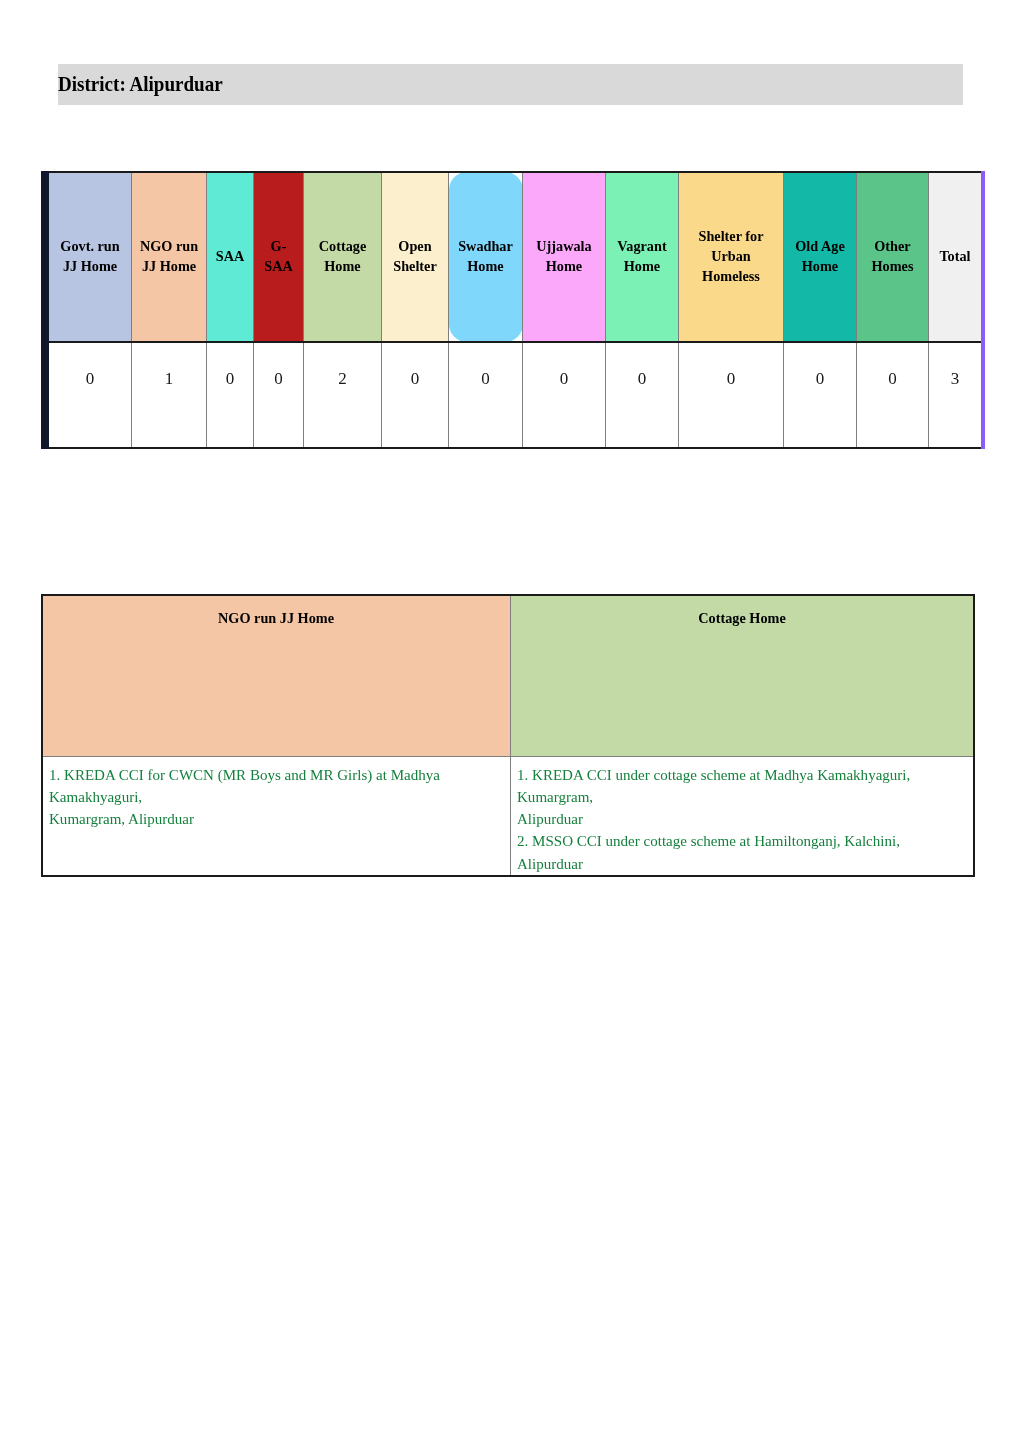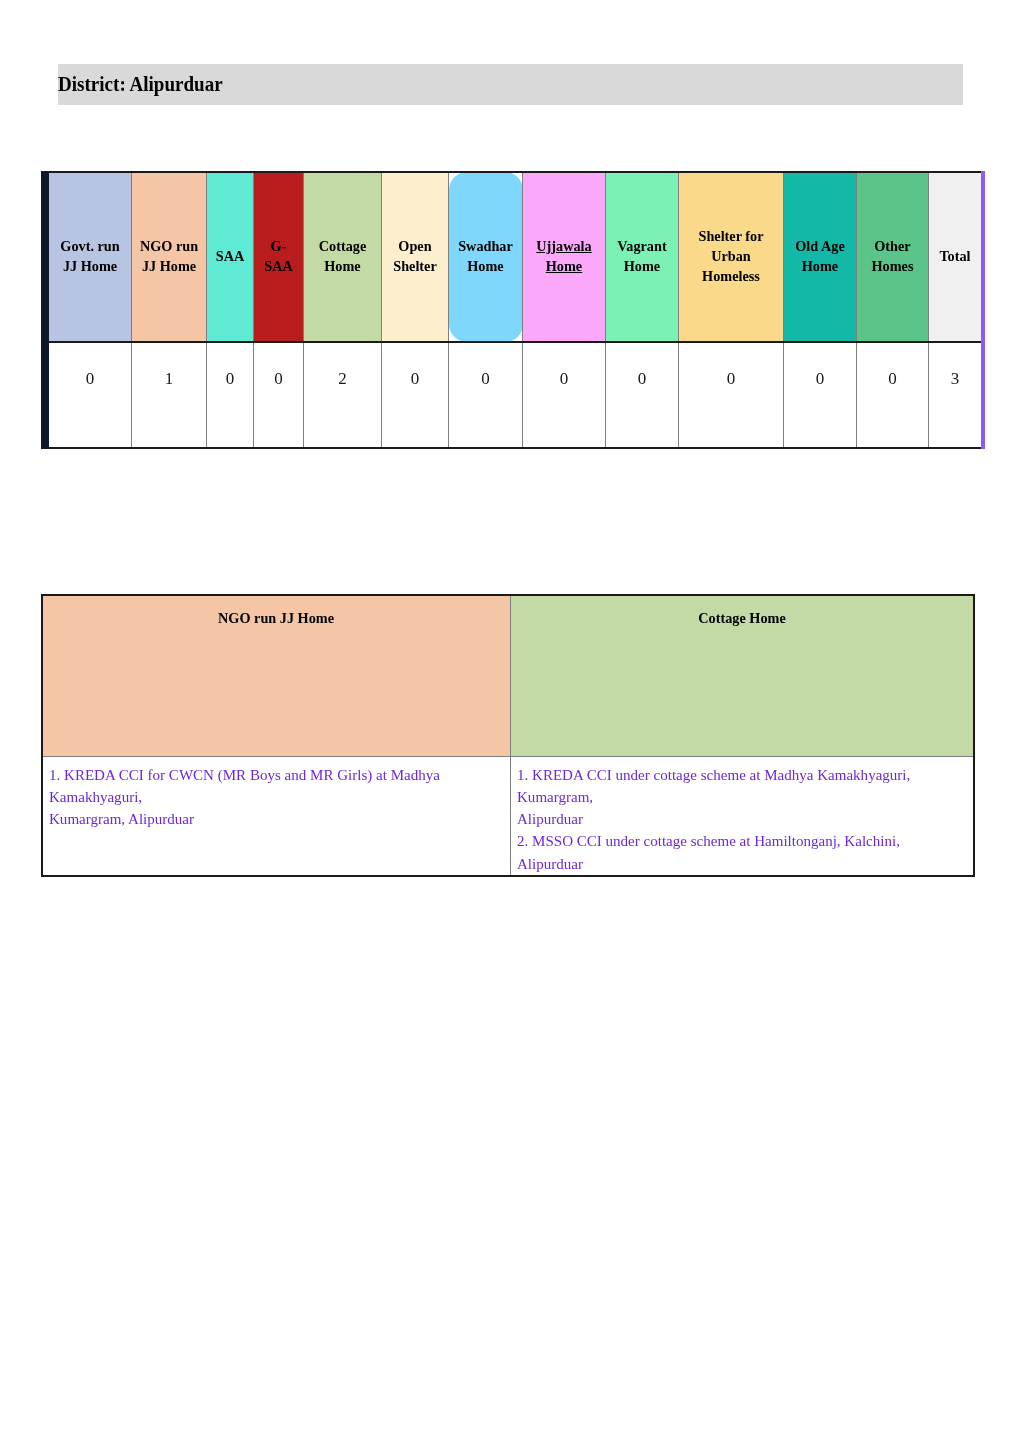--- a/index.html
+++ b/index.html
@@ -110,21 +110,21 @@
     color: #000000;
     padding-top: 14px;
     border-top: 2px solid #1a1a1a;
   }
   #details-table th .hlab { transform: scaleX(0.95); display: inline-block; }
   #details-table td {
     vertical-align: top;
     text-align: left;
     font-size: 15.5px;
     line-height: 1.44;
-    color: #6d28d9;
+    color: #15803d;
     padding: 7px 6px 0 6px;
     background: #ffffff;
     border-bottom: 2px solid #1a1a1a;
   }
   #details-table tr > :first-child { border-left: 2px solid #1a1a1a; }
   #details-table tr > :last-child  { border-right: 2px solid #1a1a1a; }
   #details-table td .line { display: block; transform: scaleX(0.97); transform-origin: left center; }
   #details-table th.col-ngo { width: 467px; }
 </style>
 </head>
@@ -151,21 +151,21 @@
         </th>
         <th style="background: rgb(195, 218, 167); width: 77px;">
           <span class="hlab">Cottage Home</span>
         </th>
         <th style="background: rgb(252, 239, 205); width: 66px;">
           <span class="hlab">Open Shelter</span>
         </th>
         <th style="background: rgb(127, 215, 251); width: 73px; border-radius: 18px;">
           <span class="hlab">Swadhar Home</span>
         </th>
-        <th style="background: rgb(251, 168, 251); width: 82px; text-decoration: underline;">
+        <th style="background: rgb(251, 168, 251); width: 82px;">
           <span class="hlab">Ujjawala Home</span>
         </th>
         <th style="background: rgb(124, 241, 181); width: 72px;">
           <span class="hlab">Vagrant Home</span>
         </th>
         <th style="background: rgb(251, 217, 138); width: 104px;">
           <span class="hlab">Shelter for Urban Homeless</span>
         </th>
         <th style="background: #14b8a6; width: 72px; margin-left: 17px;">
           <span class="hlab">Old Age Home</span>

